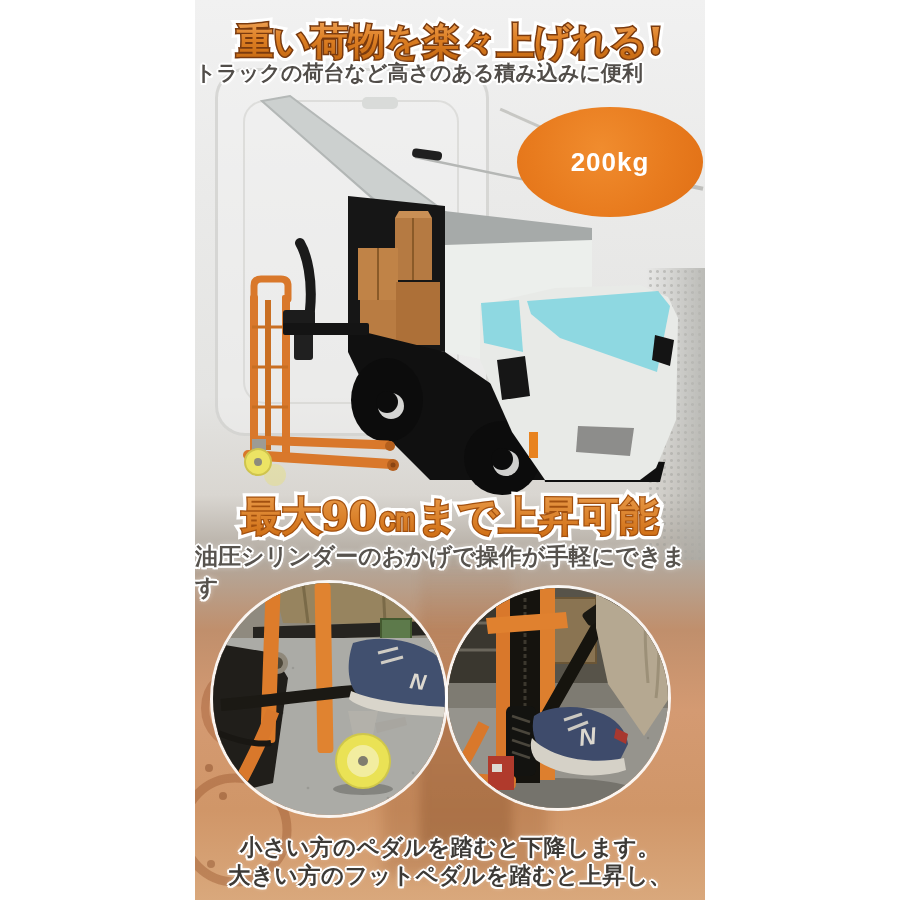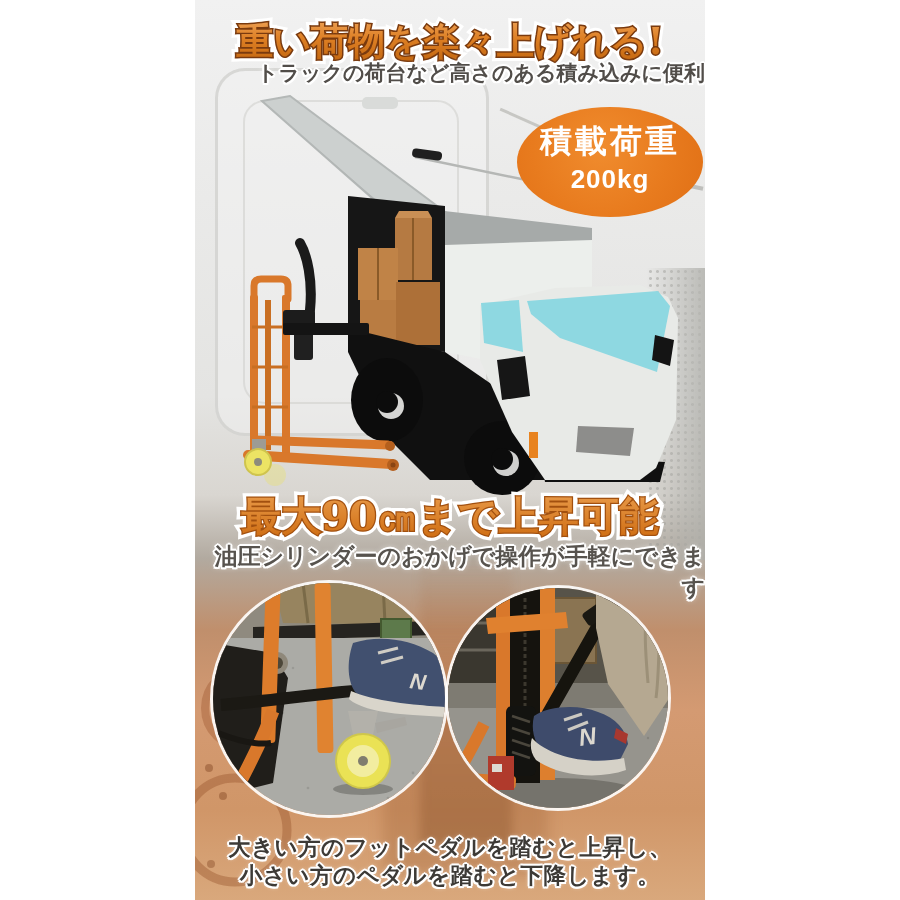--- a/index.html
+++ b/index.html
@@ -21,21 +21,21 @@
                        radial-gradient(rgba(148,148,143,.55) 1.2px,transparent 1.7px);
       background-size:100% 100%,7px 7px;}
   .bg-gears{left:0;top:618px;}
   .bg-silhouette1{left:225px;top:545px;width:92px;height:300px;filter:blur(5px);
       background:linear-gradient(180deg,rgba(150,120,90,0) 0%,rgba(160,95,50,.30) 40%,rgba(118,68,33,.34) 100%);}
   .bg-silhouette2{left:188px;top:700px;width:165px;height:175px;filter:blur(7px);
       background:rgba(150,88,45,.28);}
   
   .title-svg{left:0;top:6px;}
   .mid-svg{left:0;top:486px;}
-  .sub{width:510px;text-align:right;font-family:"DejaVu Serif","Liberation Serif",serif;
+  .sub{width:510px;text-align:left;font-family:"DejaVu Serif","Liberation Serif",serif;
        font-weight:bold;color:#514d49;
        text-shadow:-1.5px -1.5px 0 #fff,1.5px -1.5px 0 #fff,-1.5px 1.5px 0 #fff,1.5px 1.5px 0 #fff,
                    -2px 0 0 #fff,2px 0 0 #fff,0 -2px 0 #fff,0 2px 0 #fff,0 0 6px rgba(255,255,255,.95);}
   .sub1{top:59px;font-size:21px;}
   .sub2{top:541px;font-size:23px;color:#57534e;}
   
   .badge{left:322px;top:107px;width:186px;height:110px;border-radius:50%;
          background:radial-gradient(circle at 45% 38%,#f08c2e 0%,#e87b1e 55%,#e06f15 100%);
          display:flex;flex-direction:column;align-items:center;justify-content:center;color:#fff;}
   .badge .b1{font-size:32px;font-weight:bold;letter-spacing:3px;line-height:34px;}
@@ -154,21 +154,20 @@
             <stop offset="45%" stop-color="#dd7f24"></stop>
           <stop offset="100%" stop-color="#c2660f"></stop>
         </linearGradient>
       </defs>
       <text class="hl-back hl-font" x="255" y="48" font-size="37">重い荷物を楽々上げれる!</text>
       <text class="hl hl-font" x="255" y="48" font-size="37" fill="url(#tg)" stroke="#7a3a0e" stroke-width="3">重い荷物を楽々上げれる!</text>
     </svg>
     <div class="abs sub sub1">トラックの荷台など高さのある積み込みに便利</div>
 
     <div class="abs badge">
-      <div class="b1">積載荷重</div>
       <div class="b2">200kg</div>
     </div>
 
     <svg class="abs mid-svg" width="510" height="58" viewBox="0 0 510 58">
       <defs>
         <linearGradient id="mg" x1="0" y1="0" x2="0" y2="1">
           <stop offset="0%" stop-color="#e99b4a"></stop>
             <stop offset="100%" stop-color="#cf6d12"></stop>
         </linearGradient>
       </defs>
@@ -260,18 +259,18 @@
         <text x="132" y="158" font-size="24" font-weight="bold" font-style="italic" fill="#dcd8cf" transform="rotate(-8 132 158)">N</text>
         <path d="M36,136 C24,160 10,186 -4,208" stroke="#d9782b" stroke-width="12" fill="none"></path>
         <rect x="2" y="186" width="66" height="13" rx="4" fill="#d9782b" transform="rotate(4 35 192)"></rect>
         <rect x="40" y="168" width="26" height="34" fill="#b03a2c"></rect>
         <rect x="44" y="176" width="10" height="8" fill="#dddad2"></rect>
         <circle cx="10" cy="205" r="8" fill="#c06a22"></circle>
       </svg>
     </div>
 
     <div class="abs footer-text">
+      <div>小さい方のペダルを踏むと下降します。</div>
       <div>大きい方のフットペダルを踏むと上昇し、</div>
-      <div>小さい方のペダルを踏むと下降します。</div>
     </div>
 
   </div>
 </div>
 
 </body></html>

